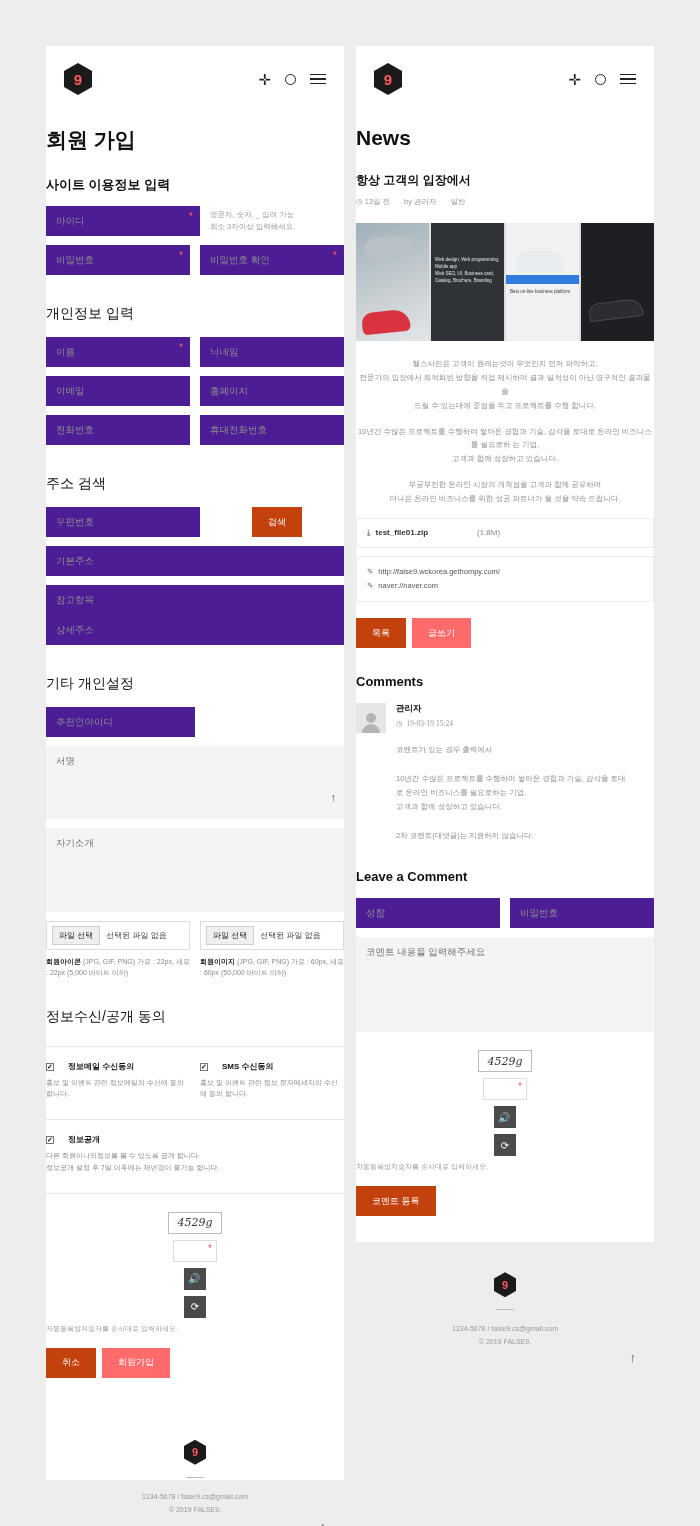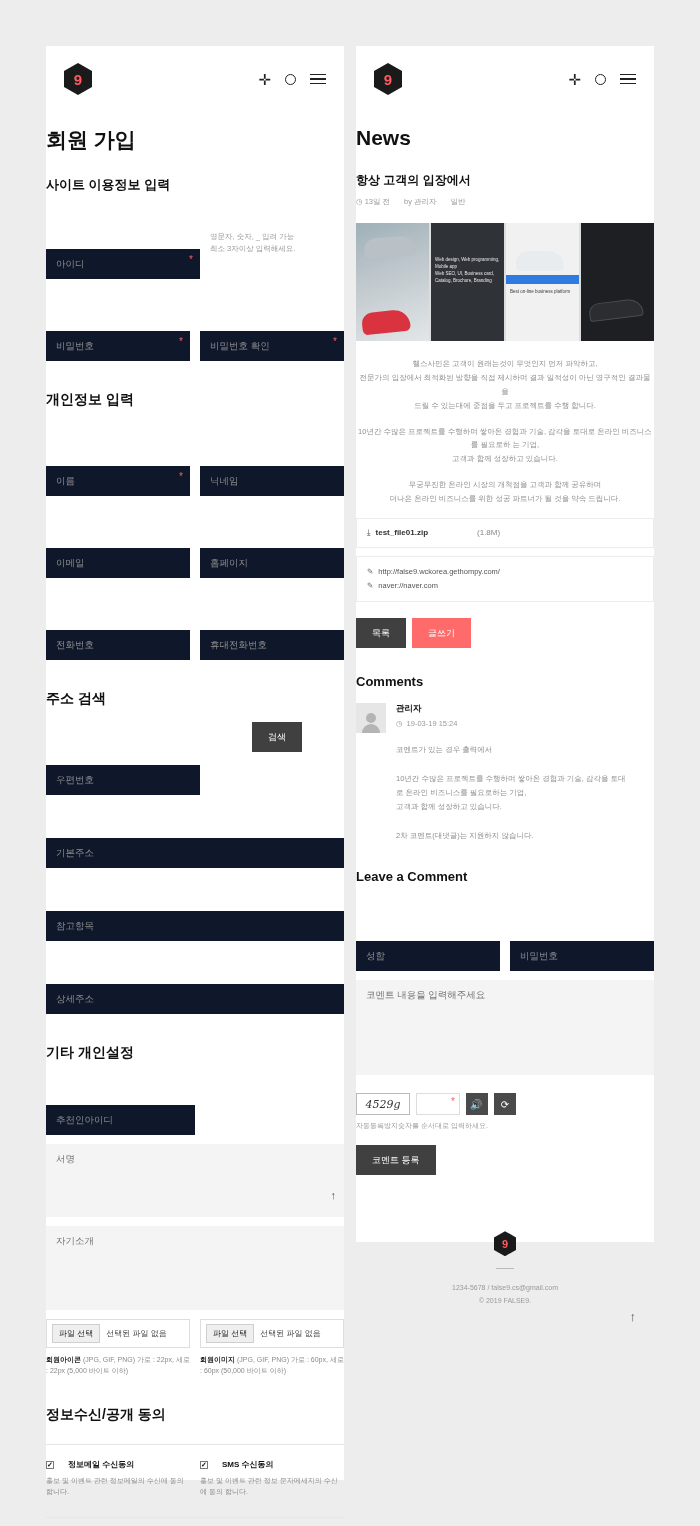--- a/index.html
+++ b/index.html
@@ -46,41 +46,40 @@
 
   
   .body-pad { padding: 0 0; }
   h1.title {
     font-size: 21px; margin: 14px 0 22px; color: #111; font-weight: bold;
   }
   h2.sect {
     font-size: 13px; margin: 0 0 12px; color: #111; font-weight: bold;
   }
   h2.sect-big {
-    font-size: 14px; margin: 30px 0 14px; color: #111; font-weight: bold;
+    font-size: 14px; margin: 30px 0 14px; color: #111; font-weight: normal;
   }
   .row { display: flex; gap: 10px; margin-bottom: 9px; }
   .field {
     flex: 1; position: relative;
-    background: #0f172a;
+    background: #4c1d95;
     height: 30px;
     display: flex; align-items: center;
     padding: 0 10px;
     font-size: 9.5px; color: #8c8c8c;
     border: none;
-    margin-top: 43px;
   }
   .field.full { width: 100%; }
   .req { position: absolute; right: 7px; top: 5px; color: #ff5a5f; font-size: 10px; }
   .hint {
     flex: 1; font-size: 7.5px; color: #9a9a9a; line-height: 1.55;
     display: flex; flex-direction: column; justify-content: center;
   }
   .btn-dark {
-    background: #404040; color: #fff; font-size: 9px;
+    background: #c2410c; color: #fff; font-size: 9px;
     padding: 0 16px; height: 30px;
     display: inline-flex; align-items: center; justify-content: center;
     border: none; cursor: pointer;
   }
   .btn-pink {
     background: #ff6b6b; color: #fff; font-size: 9px;
     padding: 0 16px; height: 30px;
     display: inline-flex; align-items: center; justify-content: center;
     border: none; cursor: pointer;
   }
@@ -115,21 +114,21 @@
   .chk-row { display: flex; gap: 10px; margin-bottom: 5px; }
   .chk-col { flex: 1; }
   .chk-lbl { font-size: 8px; color: #111; font-weight: bold; display: flex; align-items: center; gap: 14px; }
   .cbox {
     width: 8px; height: 8px; border: 1px solid #777; background: #fff;
     display: inline-flex; align-items: center; justify-content: center;
     font-size: 7px; color: #111; line-height: 1;
   }
   .chk-desc { font-size: 7px; color: #8a8a8a; line-height: 1.6; margin-top: 5px; }
 
-  .captcha-row { display: flex; align-items: center; gap: 6px; margin-top: 18px; }
+  .captcha-row { display: flex; align-items: center; gap: 6px; margin-top: 18px; flex-direction: column; }
   .captcha-img {
     width: 54px; height: 22px; background: #fff; border: 1px solid #bbb;
     display: flex; align-items: center; justify-content: center;
     font-size: 11px; font-style: italic; color: #333;
     letter-spacing: 0px; overflow: hidden;
     font-family: "DejaVu Serif", serif;
   }
   .captcha-in {
     width: 44px; height: 22px; background: #fff; border: 1px solid #ddd;
     position: relative;
@@ -174,21 +173,21 @@
   .attach {
     border: 1px solid #ececec; padding: 9px 10px; font-size: 8px; color: #333;
     display: flex; align-items: center; gap: 5px; margin-bottom: 8px;
   }
   .attach .sz { color: #888; font-weight: normal; margin-left: 44px; }
   .links { border: 1px solid #ececec; padding: 8px 10px; margin-bottom: 16px; }
   .links a { display: flex; align-items: center; gap: 5px; font-size: 7.5px; color: #555;
     text-decoration: none; line-height: 1.9; }
 
   h3.block { font-size: 13px; font-weight: bold; color: #111; margin: 26px 0 14px; }
-  .comment { display: flex; gap: 10px; margin-bottom: 10px; }
+  .comment { display: flex; gap: 10px; margin-bottom: 10px; font-family: Liberation Serif, serif; }
   .avatar {
     width: 30px; height: 30px; background: #e6e6e6; flex: 0 0 30px;
     display: flex; align-items: flex-end; justify-content: center; overflow: hidden;
   }
   .avatar .head { width: 10px; height: 10px; background: #b4b4b4; border-radius: 50%; margin-bottom: 1px; }
   .avatar .body { width: 18px; height: 9px; background: #b4b4b4; border-radius: 9px 9px 0 0;
     position: absolute; }
   .avatar-inner { position: relative; width: 30px; height: 30px;
     display: flex; flex-direction: column; align-items: center; justify-content: flex-end; }
   .avatar-inner .head { position: relative; margin-bottom: 1px; z-index: 2; }

